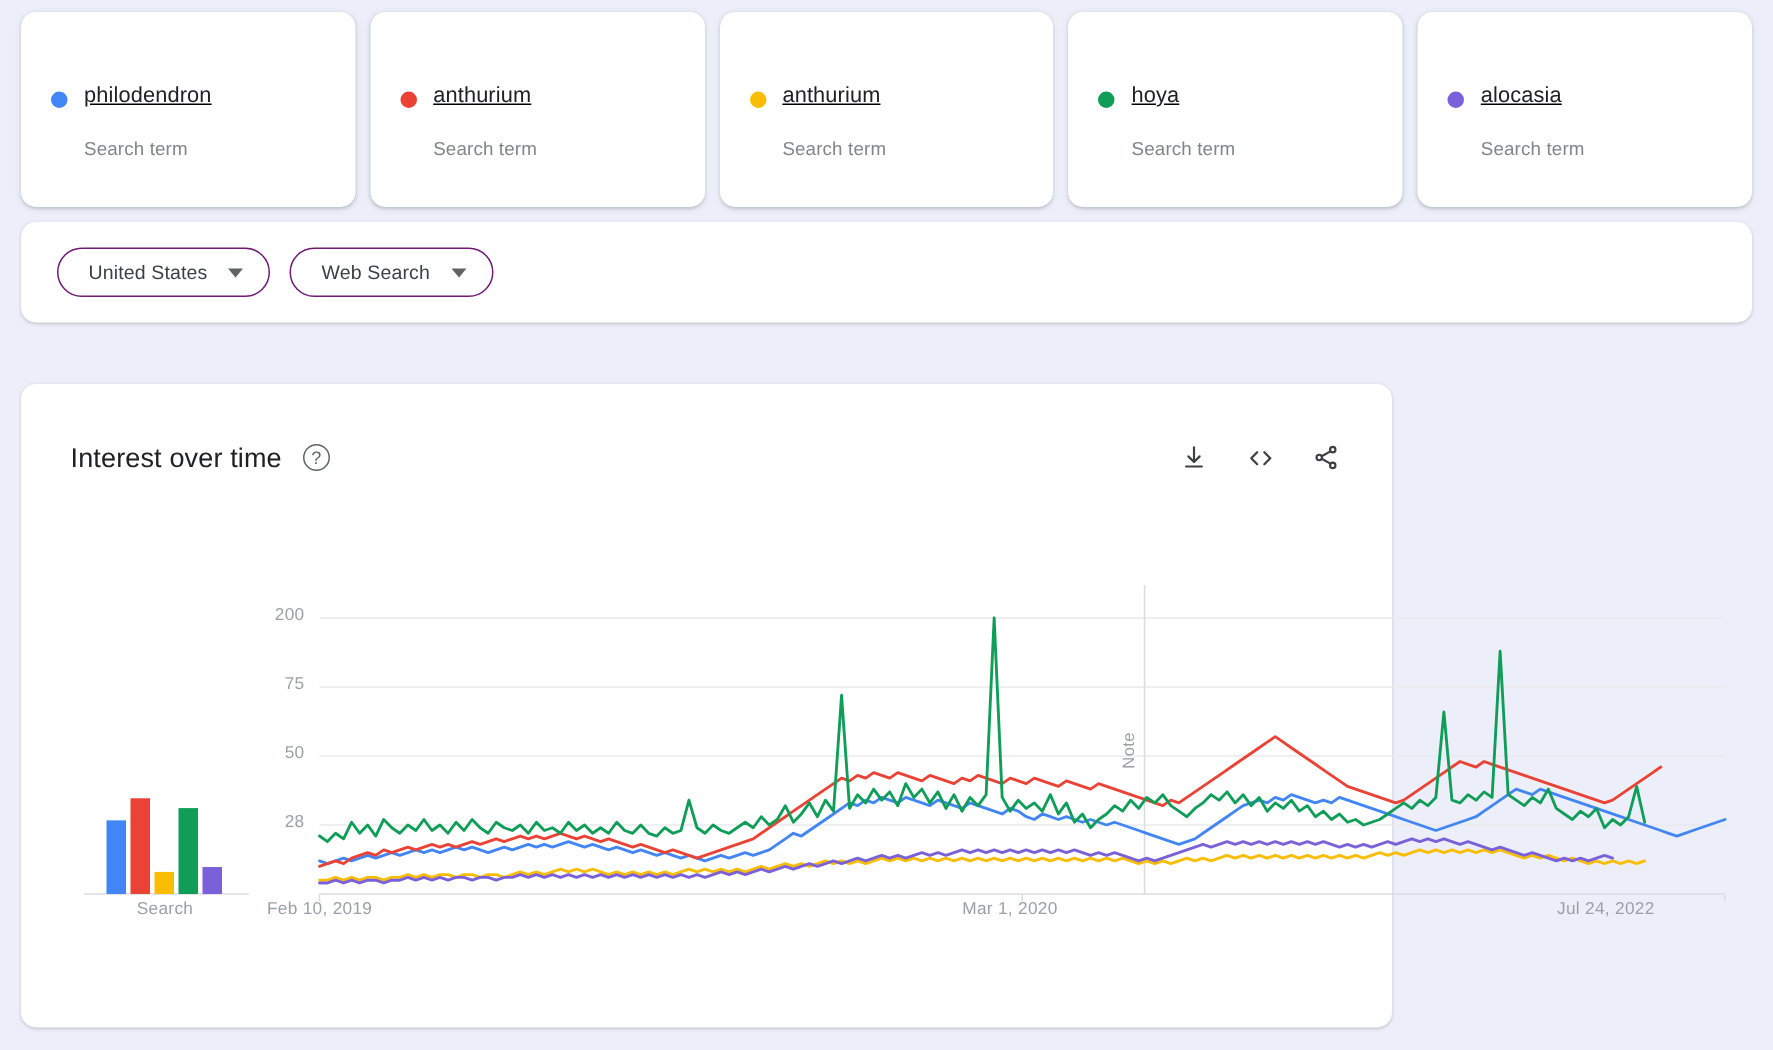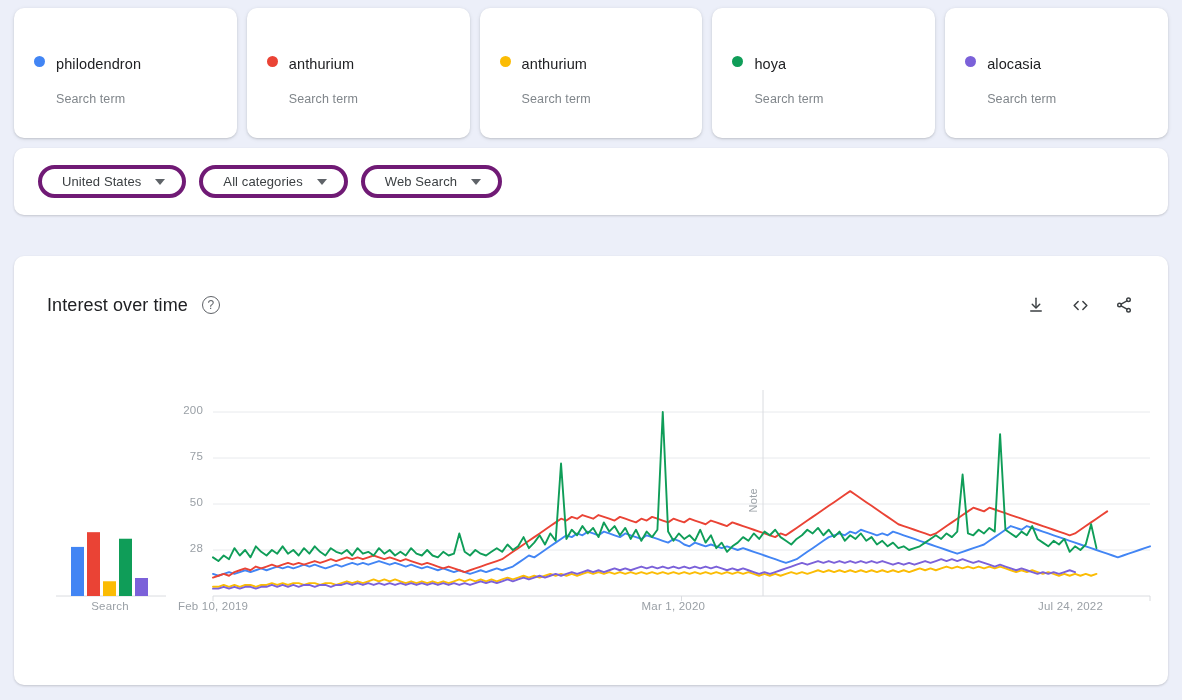--- a/index.html
+++ b/index.html
@@ -35,22 +35,23 @@
     position: relative;
   }
   .term-inner {
     position: absolute;
     left: 20px;
     top: 48px;
     right: 12px;
   }
   .term-head {
     display: flex;
-    align-items: flex-start;
+    align-items: flex-end;
     gap: 11px;
+    text-decoration: underline;
   }
   .term-dot {
     width: 11px;
     height: 11px;
     border-radius: 50%;
     flex: 0 0 auto;
   }
   .term-name {
     font-size: 14.5px;
     color: #202124;
@@ -76,21 +77,21 @@
     border-radius: 10px;
     box-shadow: 0 1px 2px rgba(60,64,67,.16), 0 1px 3px rgba(60,64,67,.08);
     display: flex;
     align-items: center;
     padding-left: 24px;
     box-sizing: border-box;
     gap: 13px;
   }
   .chip {
     height: 33px;
-    border: 4px solid #701a75;
+    border: 1px solid #701a75;
     border-radius: 17px;
     background: #fff;
     display: flex;
     align-items: center;
     gap: 14px;
     padding: 0 17px 0 20px;
     cursor: pointer;
     box-sizing: border-box;
   }
   .chip-label {
@@ -113,21 +114,21 @@
     left: 0; top: 232px;
     width: 1182px; height: 16px;
     background: #eceff9;
   }
 
   
   .chart-card {
     position: absolute;
     left: 14px;
     top: 256px;
-    width: 1154px;
+    width: 914px;
     height: 429px;
     background: #ffffff;
     border-radius: 10px;
     box-shadow: 0 1px 2px rgba(60,64,67,.16), 0 1px 3px rgba(60,64,67,.08);
   }
   .chart-header {
     position: absolute;
     left: 33px; top: 32px; right: 33px;
     height: 34px;
     display: flex;
@@ -263,24 +264,20 @@
             <span class="term-name">alocasia</span>
           </div>
           <div class="term-sub">Search term</div>
         </div>
       </div>
     </div>
 
   <div class="filter-bar" id="filter-bar">
       <div class="chip">
         <span class="chip-label">United States</span>
-        <span class="caret"></span>
-      </div>
-      <div class="chip">
-        <span class="chip-label">All categories</span>
         <span class="caret"></span>
       </div>
       <div class="chip">
         <span class="chip-label">Web Search</span>
         <span class="caret"></span>
       </div>
     </div>
 
   <div class="strip"></div>
 

